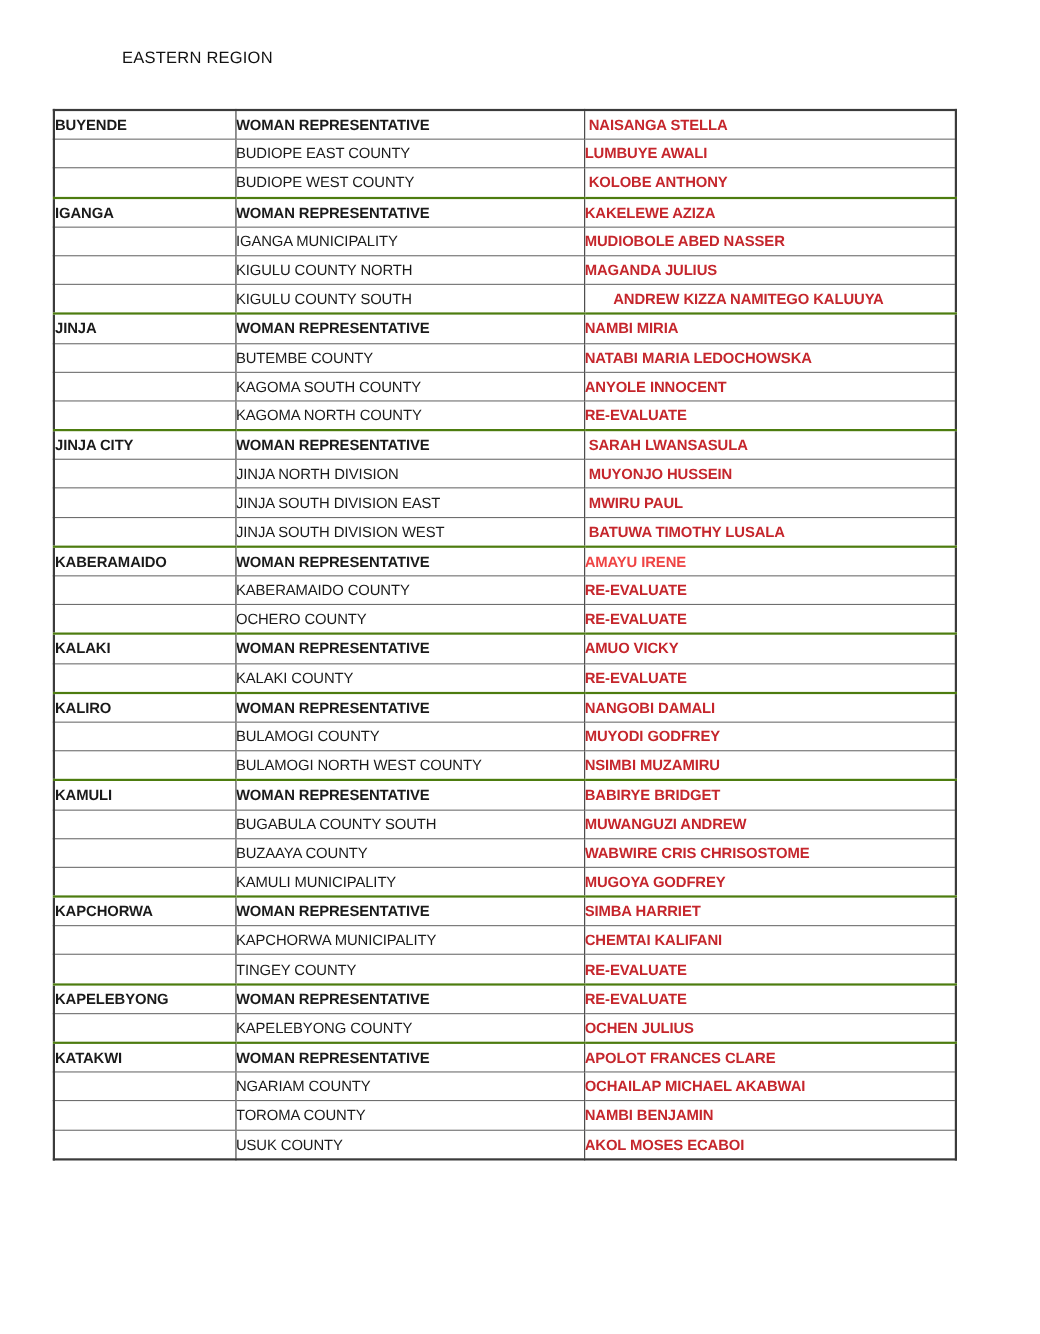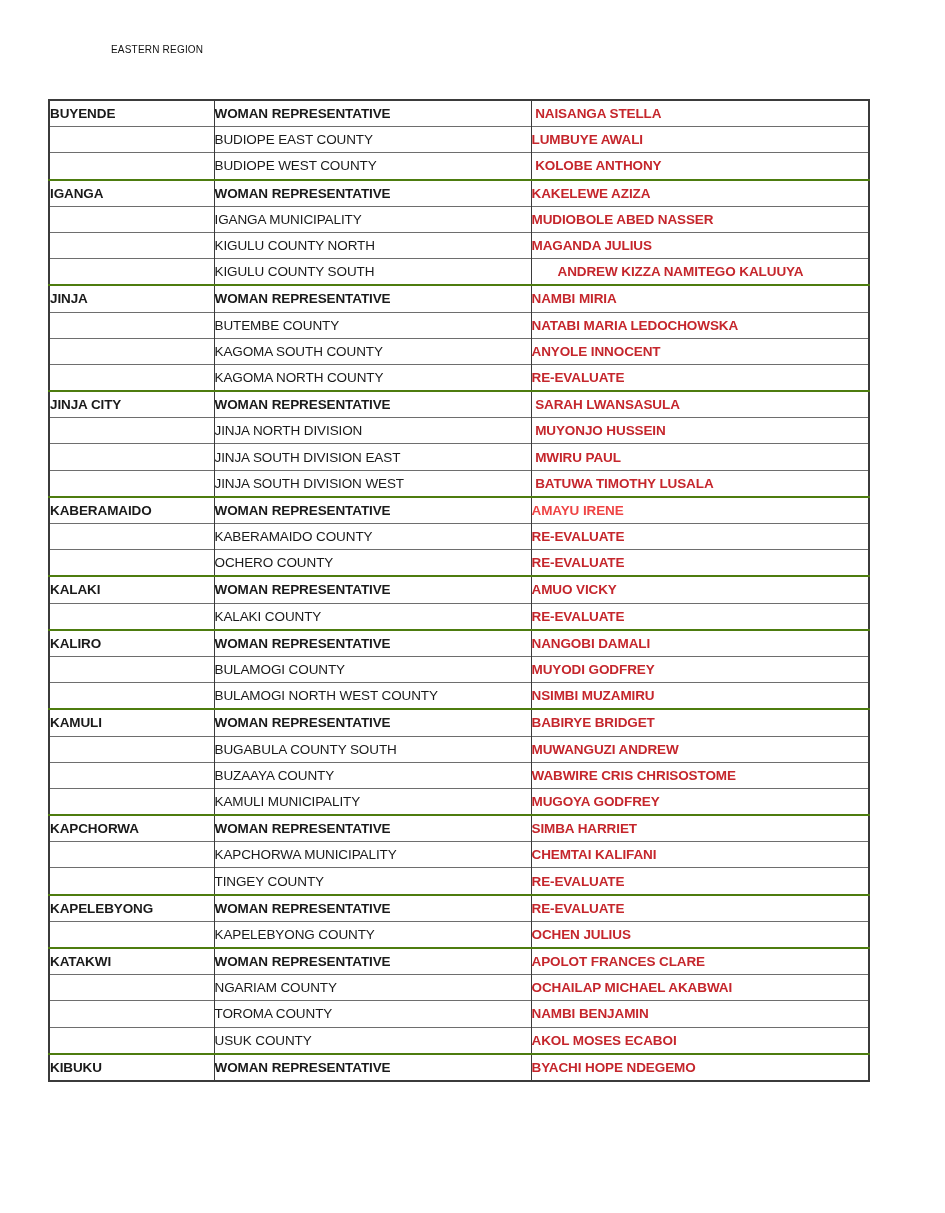--- a/index.html
+++ b/index.html
@@ -9,21 +9,21 @@
     height: 1213px;
     background: #ffffff;
     font-family: "Liberation Sans", sans-serif;
     color: #1a1a1a;
     overflow: hidden;
   }
   #region-title {
     position: absolute;
     left: 111px;
     top: 44px;
-    font-size: 10px;
+    font-size: 15px;
     font-weight: 400;
     color: #111111;
     letter-spacing: 0.2px;
     white-space: pre;
   }
   #roster-table {
     position: absolute;
     left: 48px;
     top: 99px;
     width: 820px;
@@ -238,20 +238,15 @@
         <tr>
           <td class="col-district"></td>
           <td class="col-office">TOROMA COUNTY</td>
           <td class="col-name" style="color: rgb(197, 38, 44);">NAMBI BENJAMIN</td>
         </tr>
         <tr>
           <td class="col-district"></td>
           <td class="col-office">USUK COUNTY</td>
           <td class="col-name" style="color: rgb(197, 38, 44);">AKOL MOSES ECABOI</td>
         </tr>
-        <tr class="section">
-          <td class="col-district">KIBUKU</td>
-          <td class="col-office">WOMAN REPRESENTATIVE</td>
-          <td class="col-name" style="color: rgb(197, 38, 44);">BYACHI HOPE NDEGEMO</td>
-        </tr>
       </tbody>
   </table>
 </div>
 
 </body></html>

